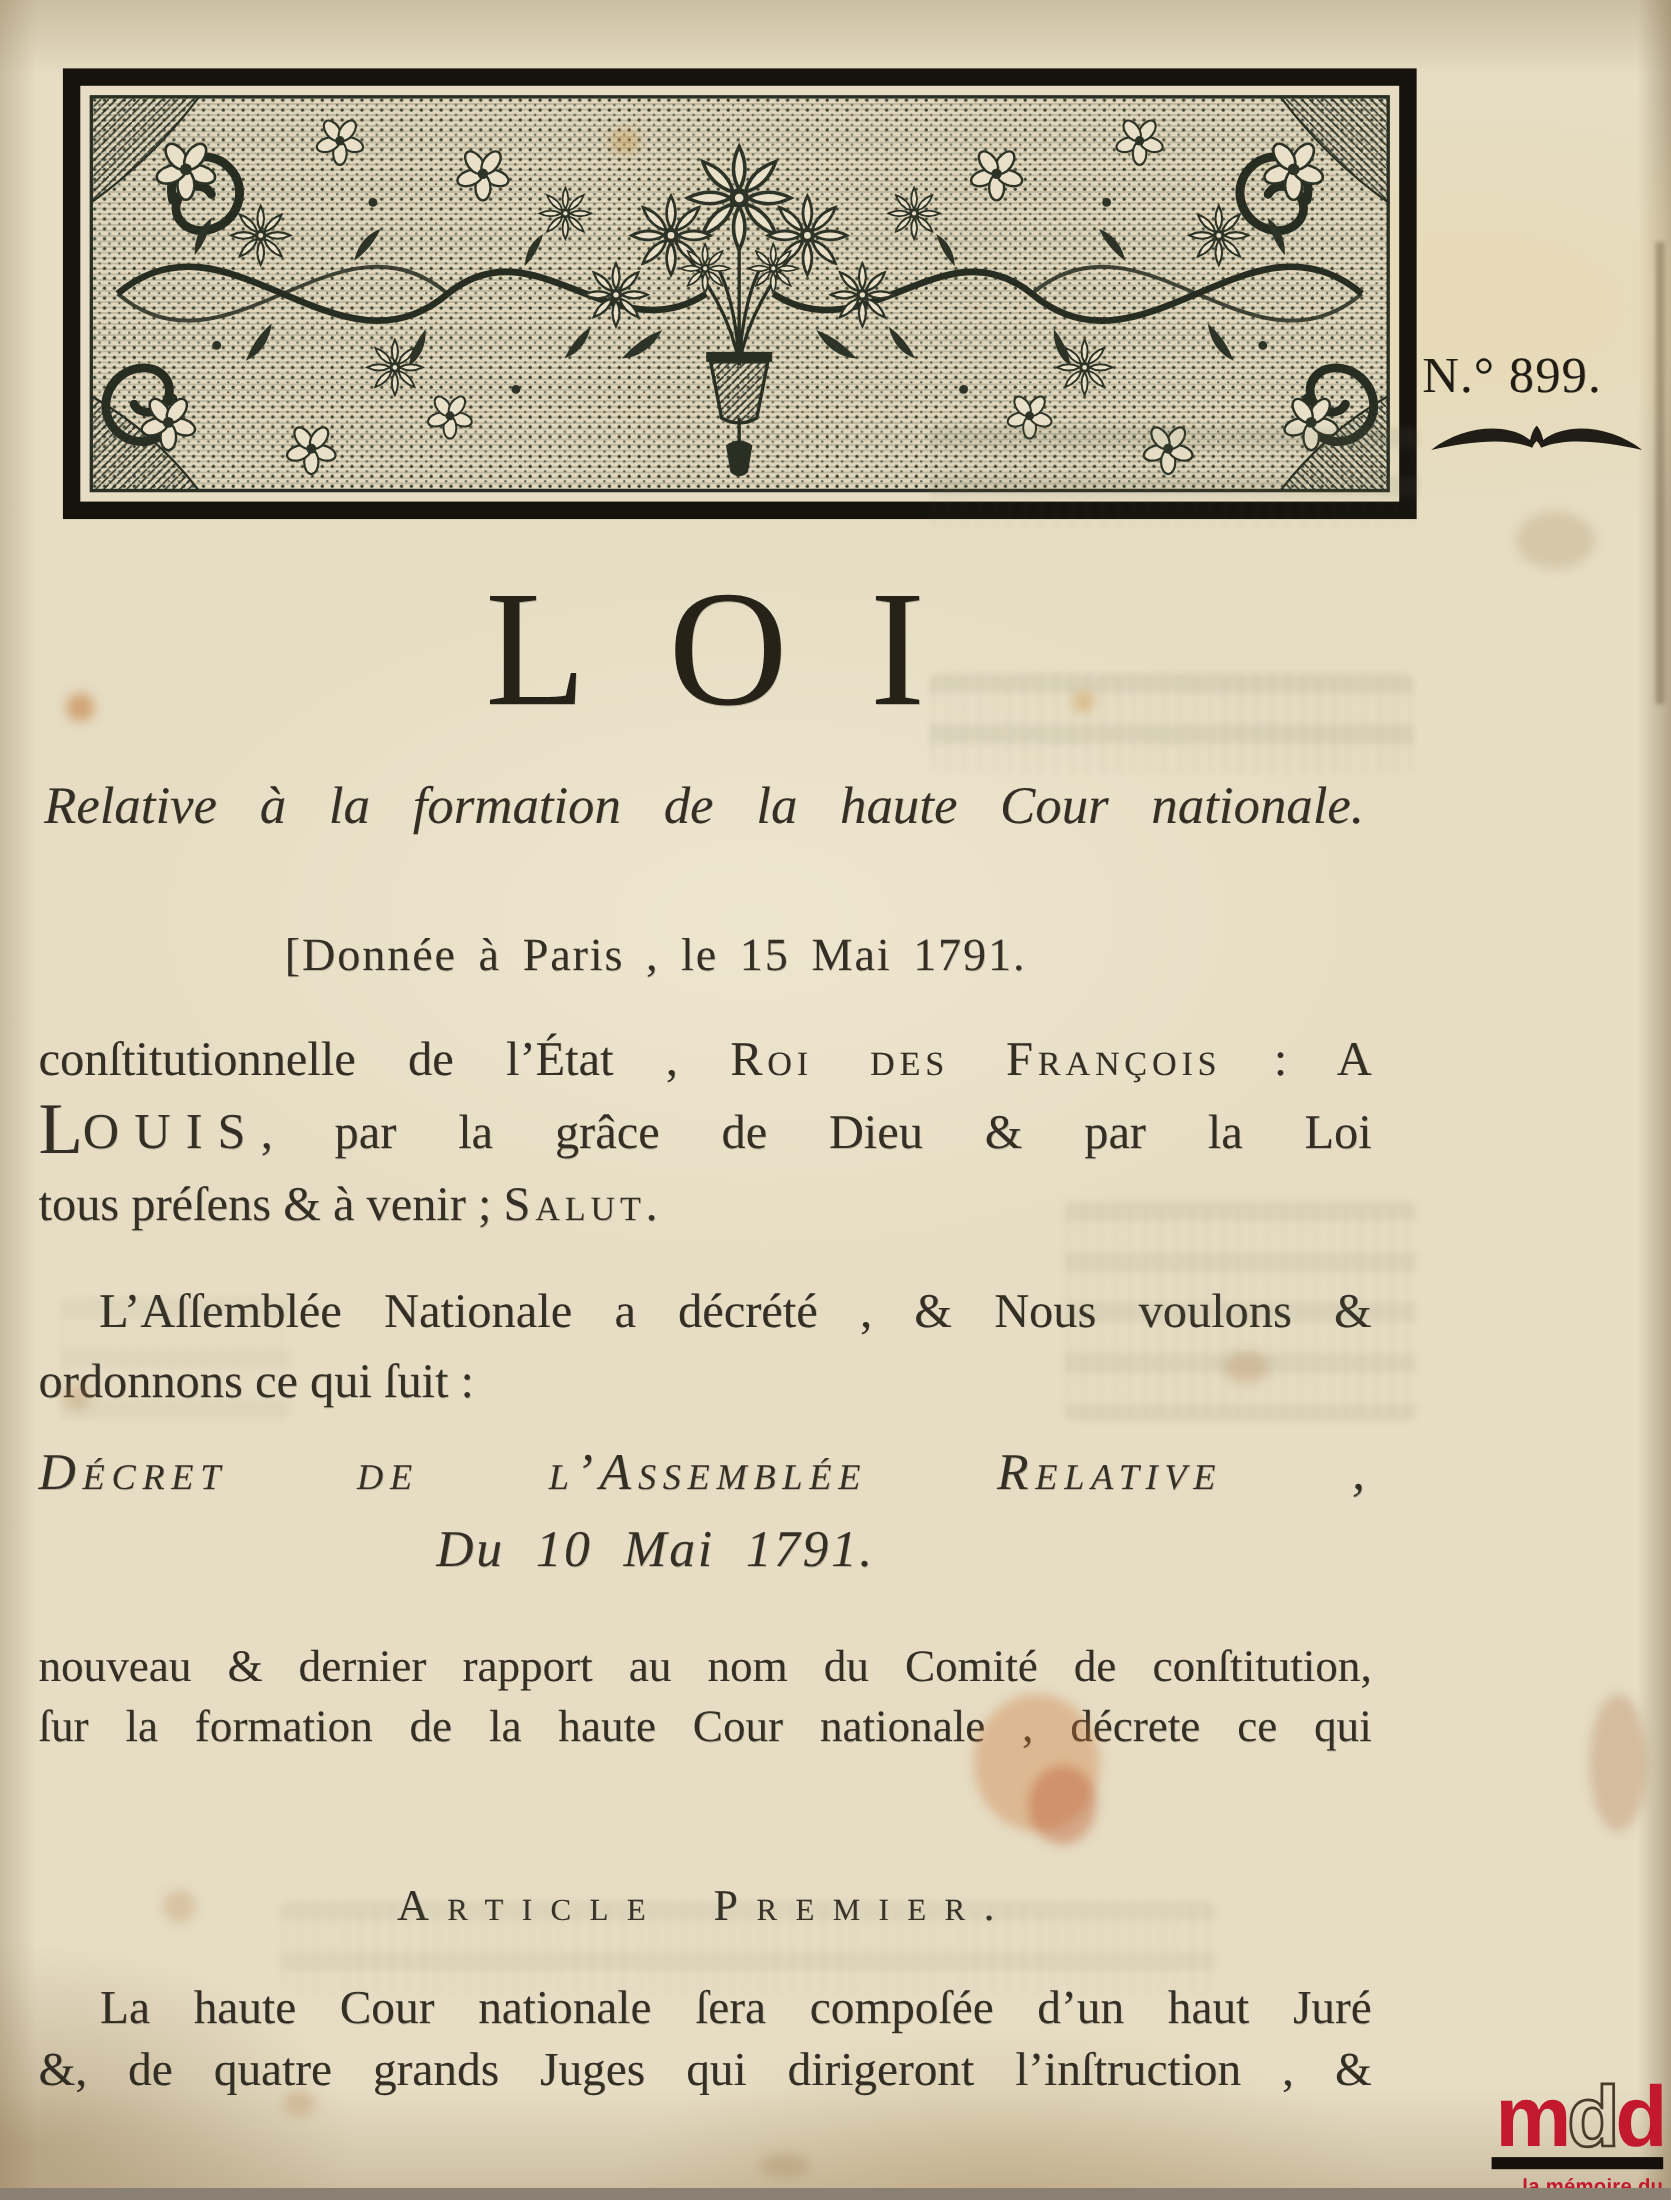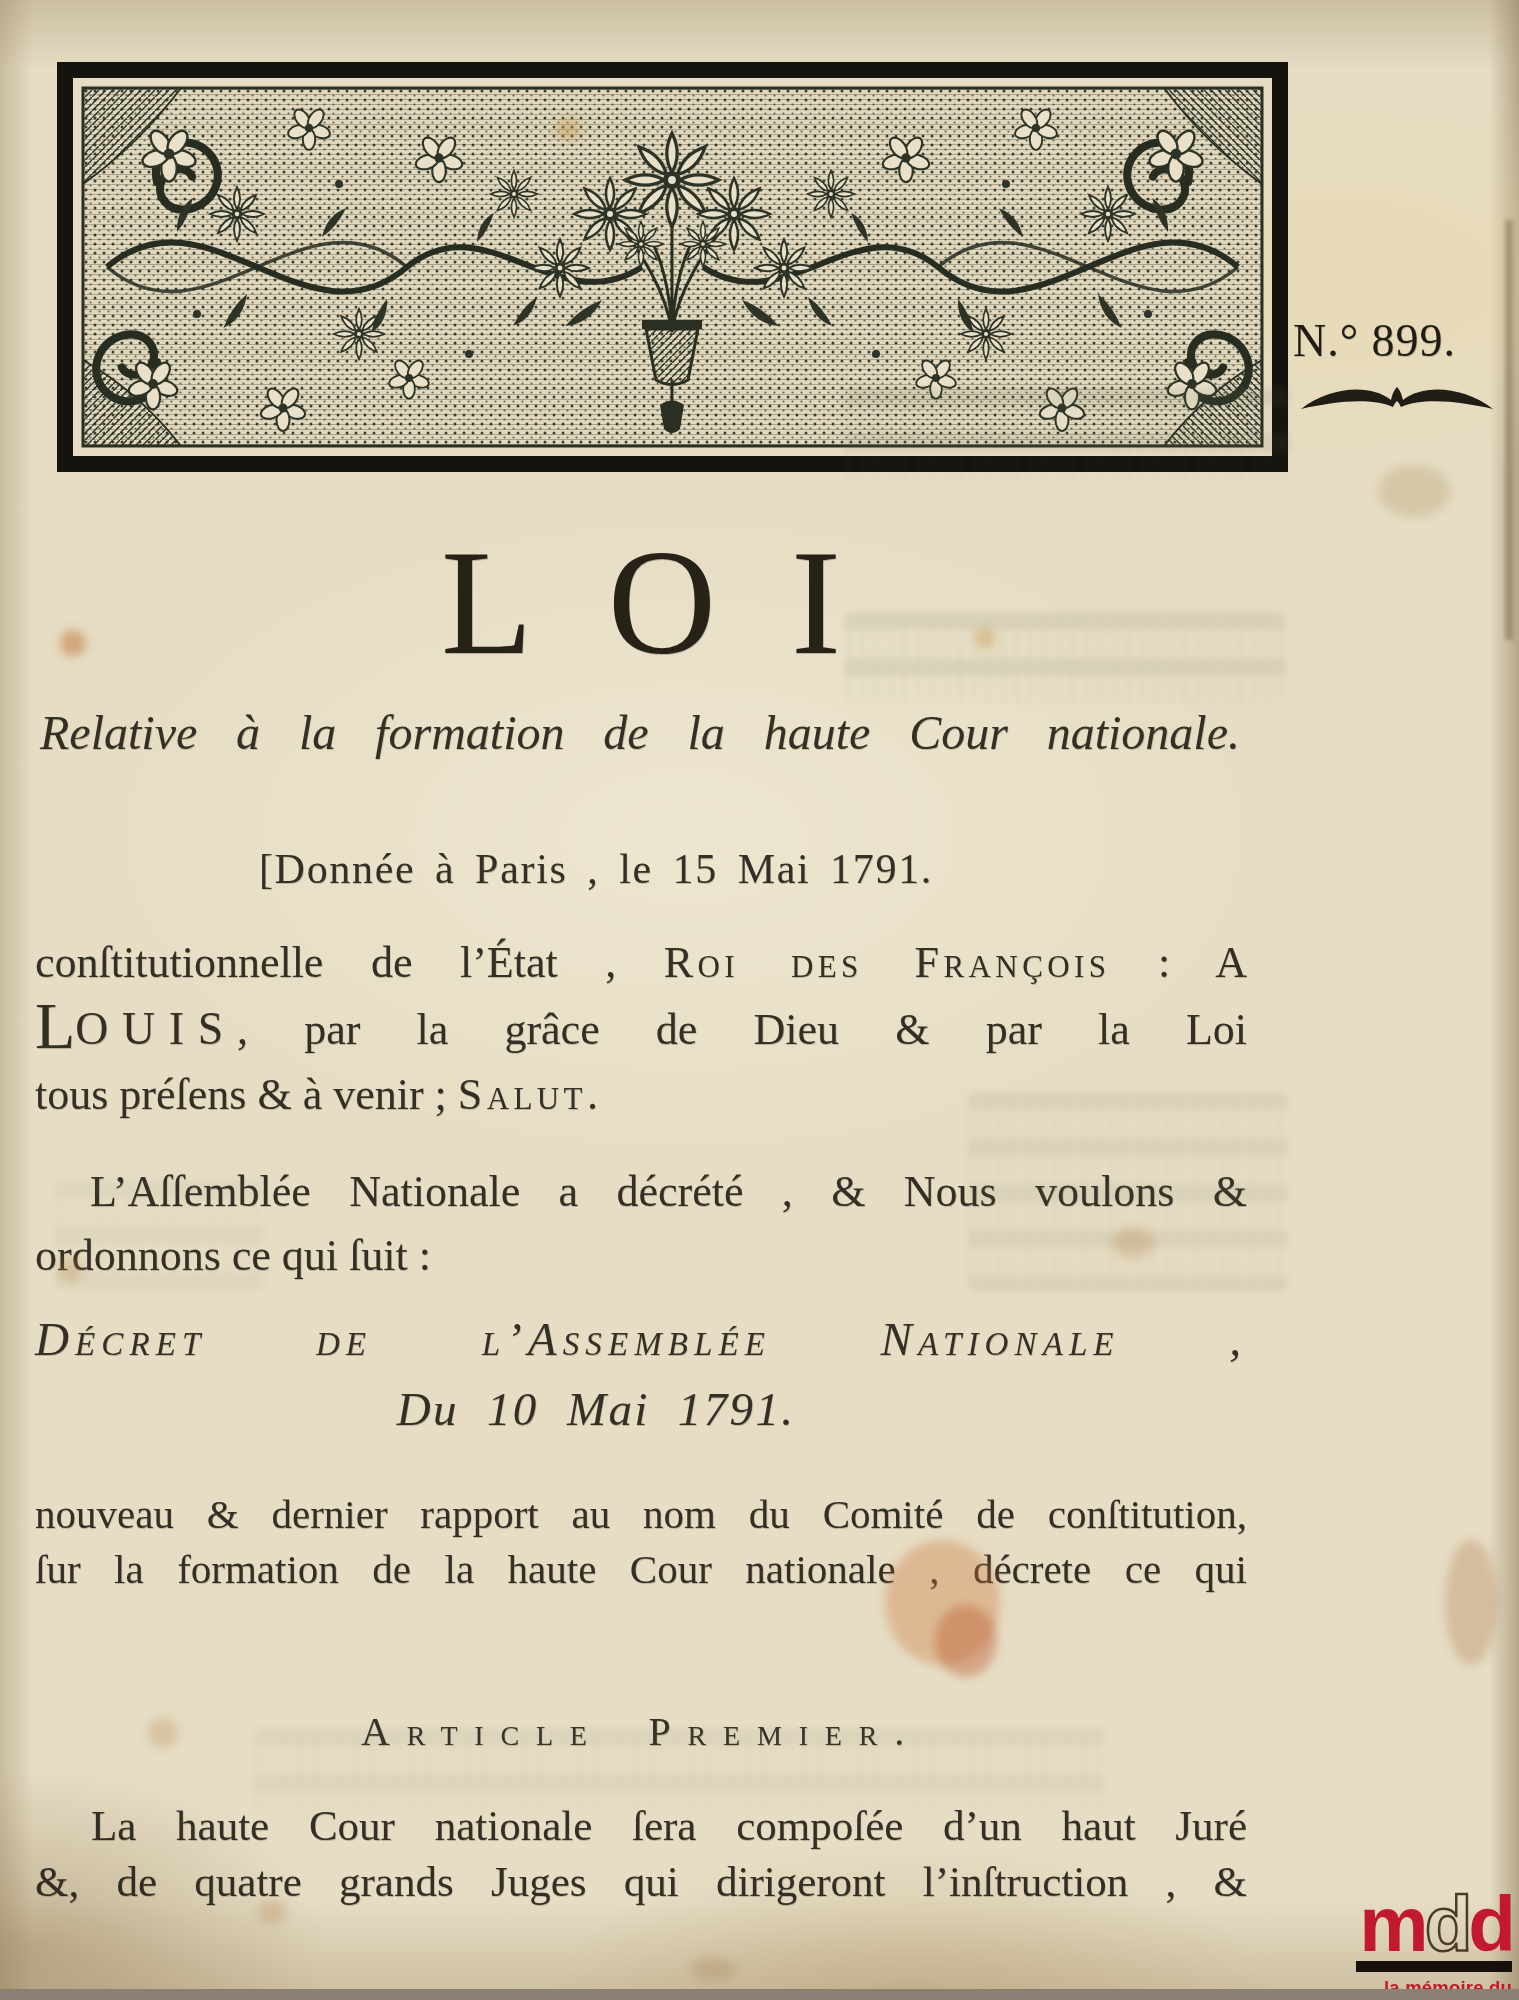--- a/index.html
+++ b/index.html
@@ -25,21 +25,21 @@
   .sc{ font-variant-caps:small-caps; letter-spacing:0.10em; }
   .init{ font-size:1.5em; line-height:0; vertical-align:-0.06em; }
   .init-big{ font-size:1.85em; line-height:0; vertical-align:-0.10em; }
   .spread{ letter-spacing:0.30em; font-size:1.04em; }
 
   #banner{ left:57px; top:62px; width:1231px; height:410px; }
   #issue-number{ left:1293px; top:314px; width:220px; font-size:46px; letter-spacing:1px; color:#211d15; }
   #issue-flourish{ left:1296px; top:376px; width:202px; height:40px; }
 
   #law-title{ left:35px; top:515px; width:1212px; font-size:150px; line-height:1;
-    text-align:center; letter-spacing:0.50em; text-indent:0.50em; color:#262218;margin-top:12px; }
+    text-align:center; letter-spacing:0.50em; text-indent:0.50em; color:#262218; }
   #law-subtitle{ left:40px; top:705px; width:1200px; font-size:48px; font-style:italic; }
   #dateline{ left:35px; top:845px; width:1212px; padding-right:90px; box-sizing:border-box;
     font-size:42px; text-align:center; letter-spacing:0.04em; word-spacing:0.18em; }
 
   #preamble{ left:35px; top:930px; width:1212px; font-size:44px; }
   #preamble .line{ height:66px; line-height:66px; }
 
   #enactment{ left:35px; top:1160px; width:1212px; font-size:44px; }
   #enactment .line{ height:64px; line-height:64px; }
   #enactment .l1{ text-indent:55px; }
@@ -189,21 +189,21 @@
     <div class="line"><span>conſtitutionnelle de l’État , </span><span class="sc">Roi des François</span><span> : A</span></div>
     <div class="line"><span class="init">L</span><span class="spread">OUIS</span><span>, par la grâce de Dieu &amp; par la Loi</span></div>
     <div class="line left"><span>tous préſens &amp; à venir ; </span><span class="sc">Salut.</span></div>
   </div>
 
   <div id="enactment" class="abs txt">
     <div class="line l1">L’Aſſemblée Nationale a décrété , &amp; Nous voulons &amp;</div>
     <div class="line left">ordonnons ce qui ſuit :</div>
   </div>
 
-  <div id="decree-title" class="abs txt line">Décret de l’Assemblée Nationale ,</div>
+  <div id="decree-title" class="abs txt line">Décret de l’Assemblée Relative ,</div>
   <div id="decree-date" class="abs txt">Du 10 Mai 1791.</div>
 
   <div id="decree-body" class="abs txt">
     <div class="line">nouveau &amp; dernier rapport au nom du Comité de conſtitution,</div>
     <div class="line">ſur la formation de la haute Cour nationale , décrete ce qui</div>
   </div>
 
   <div id="article-heading" class="abs txt">Article Premier.</div>
   <div id="article-body" class="abs txt">
     <div class="line l1">La haute Cour nationale ſera compoſée d’un haut Juré</div>

